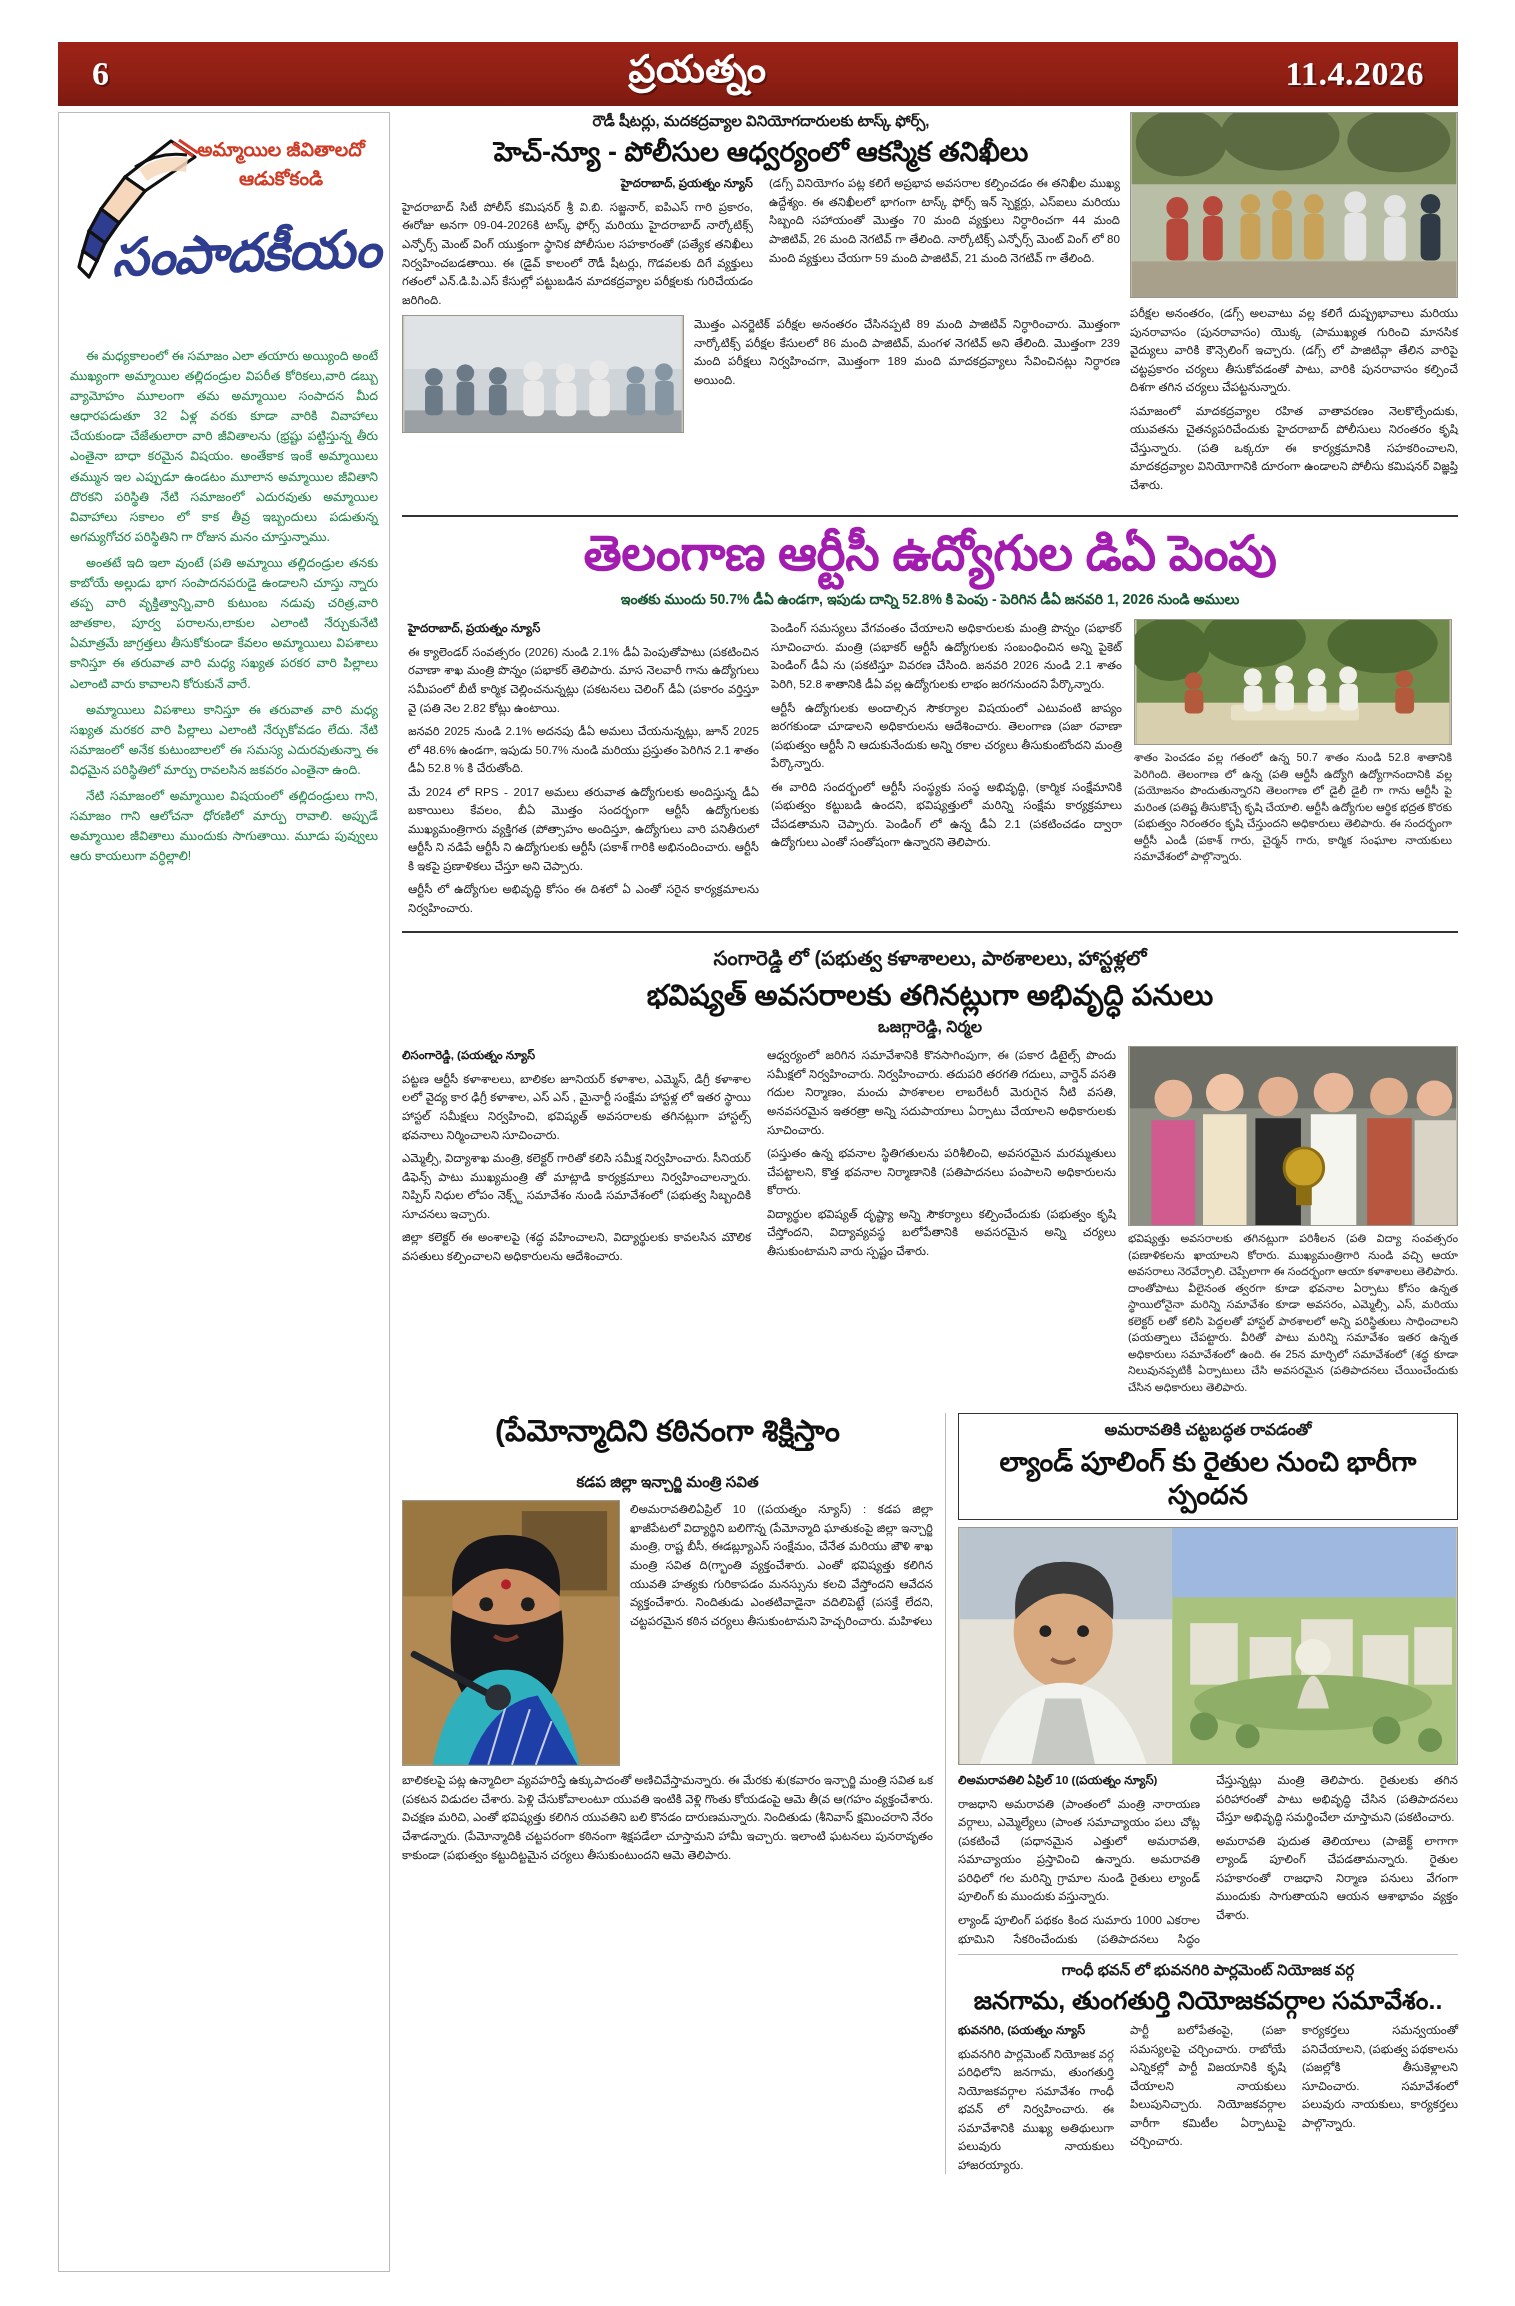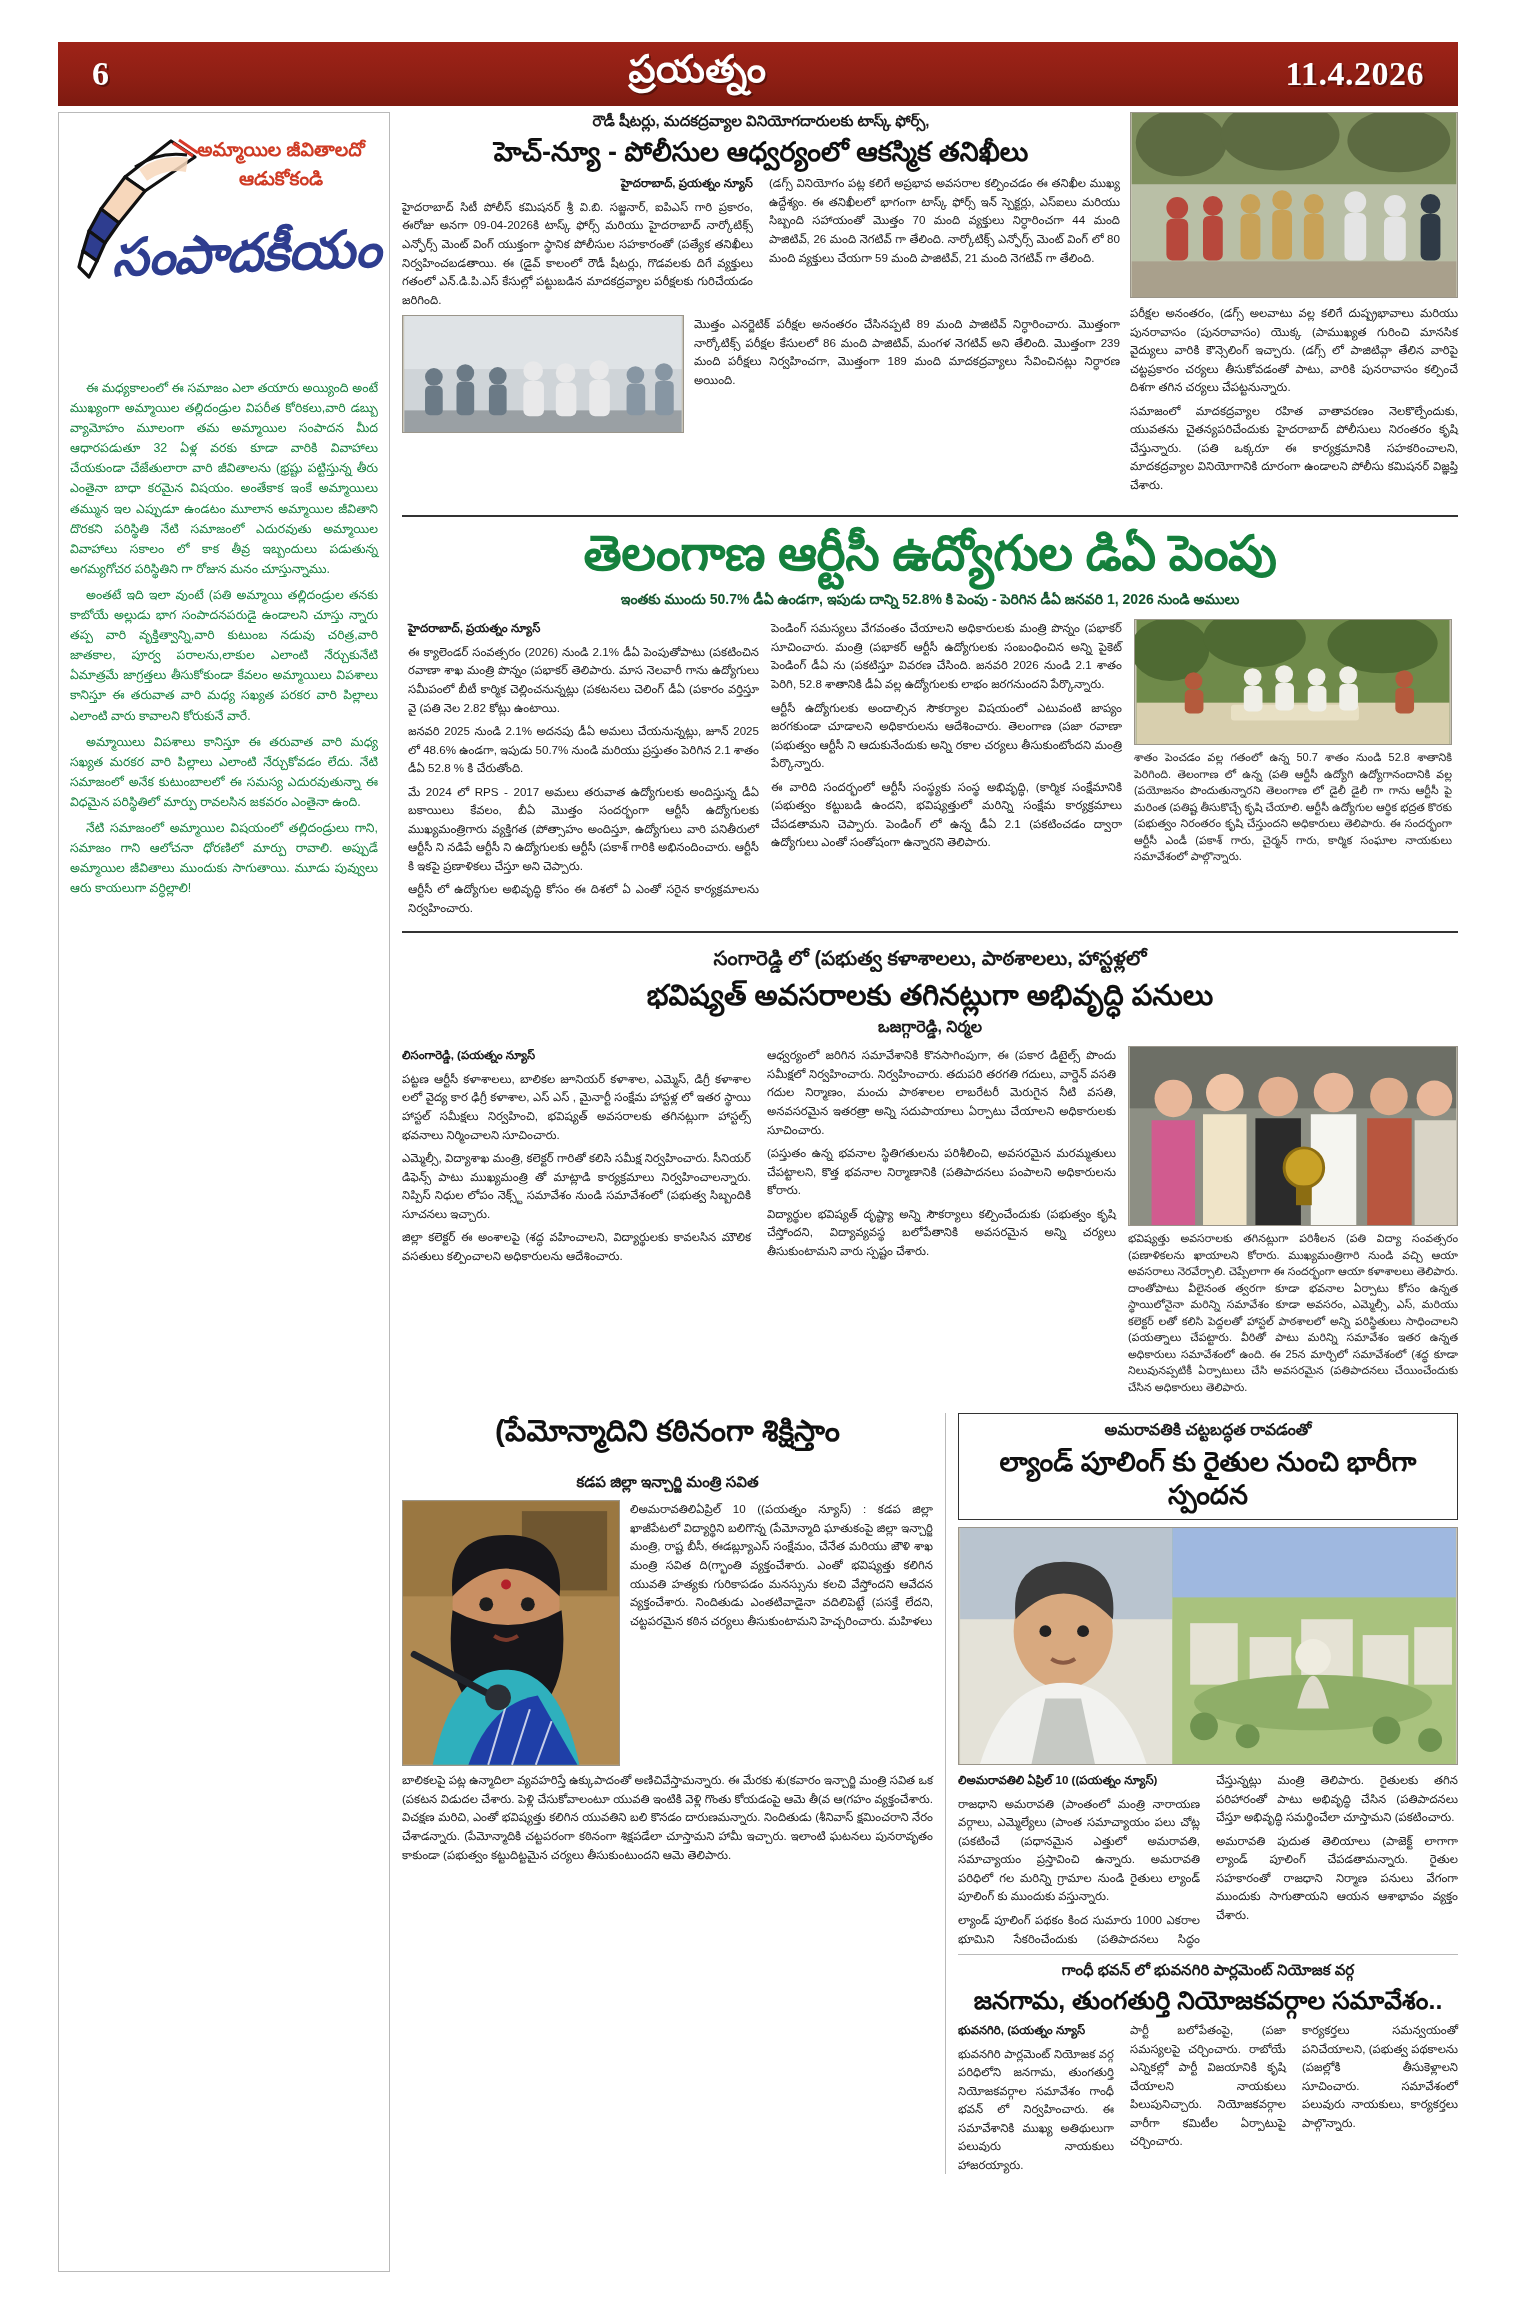--- a/index.html
+++ b/index.html
@@ -52,21 +52,20 @@
   }
 
   
   .col-left {
     width: 332px;
     border: 1px solid #b9b9b9;
     background: #fff;
     padding: 0;
     display: flex; flex-direction: column;
     margin-right: 12px;
-    gap: 32px;
   }
   .edit-logo {
     height: 225px;
     position: relative;
     overflow: hidden;
     border-bottom: 0px solid #ddd;
   }
   .edit-logo .tagline {
     position: absolute;
     right: 10px; top: 22px;
@@ -175,21 +174,21 @@
     border-top: 2px solid #333;
     border-bottom: 2px solid #333;
     padding: 10px 6px 8px 6px;
     margin-top: 6px;
   }
   .rtc-headline {
     text-align: center;
     font-size: 49px;
     font-weight: bold;
     line-height: 1.1;
-    color: #15803d;
+    color: #a21caf;
     letter-spacing: -.5px;
   }
   .rtc-sub {
     text-align: center;
     font-size: 14px;
     font-weight: bold;
     color: #14532d;
     margin-top: 10px;
     margin-bottom: 8px;
   }

